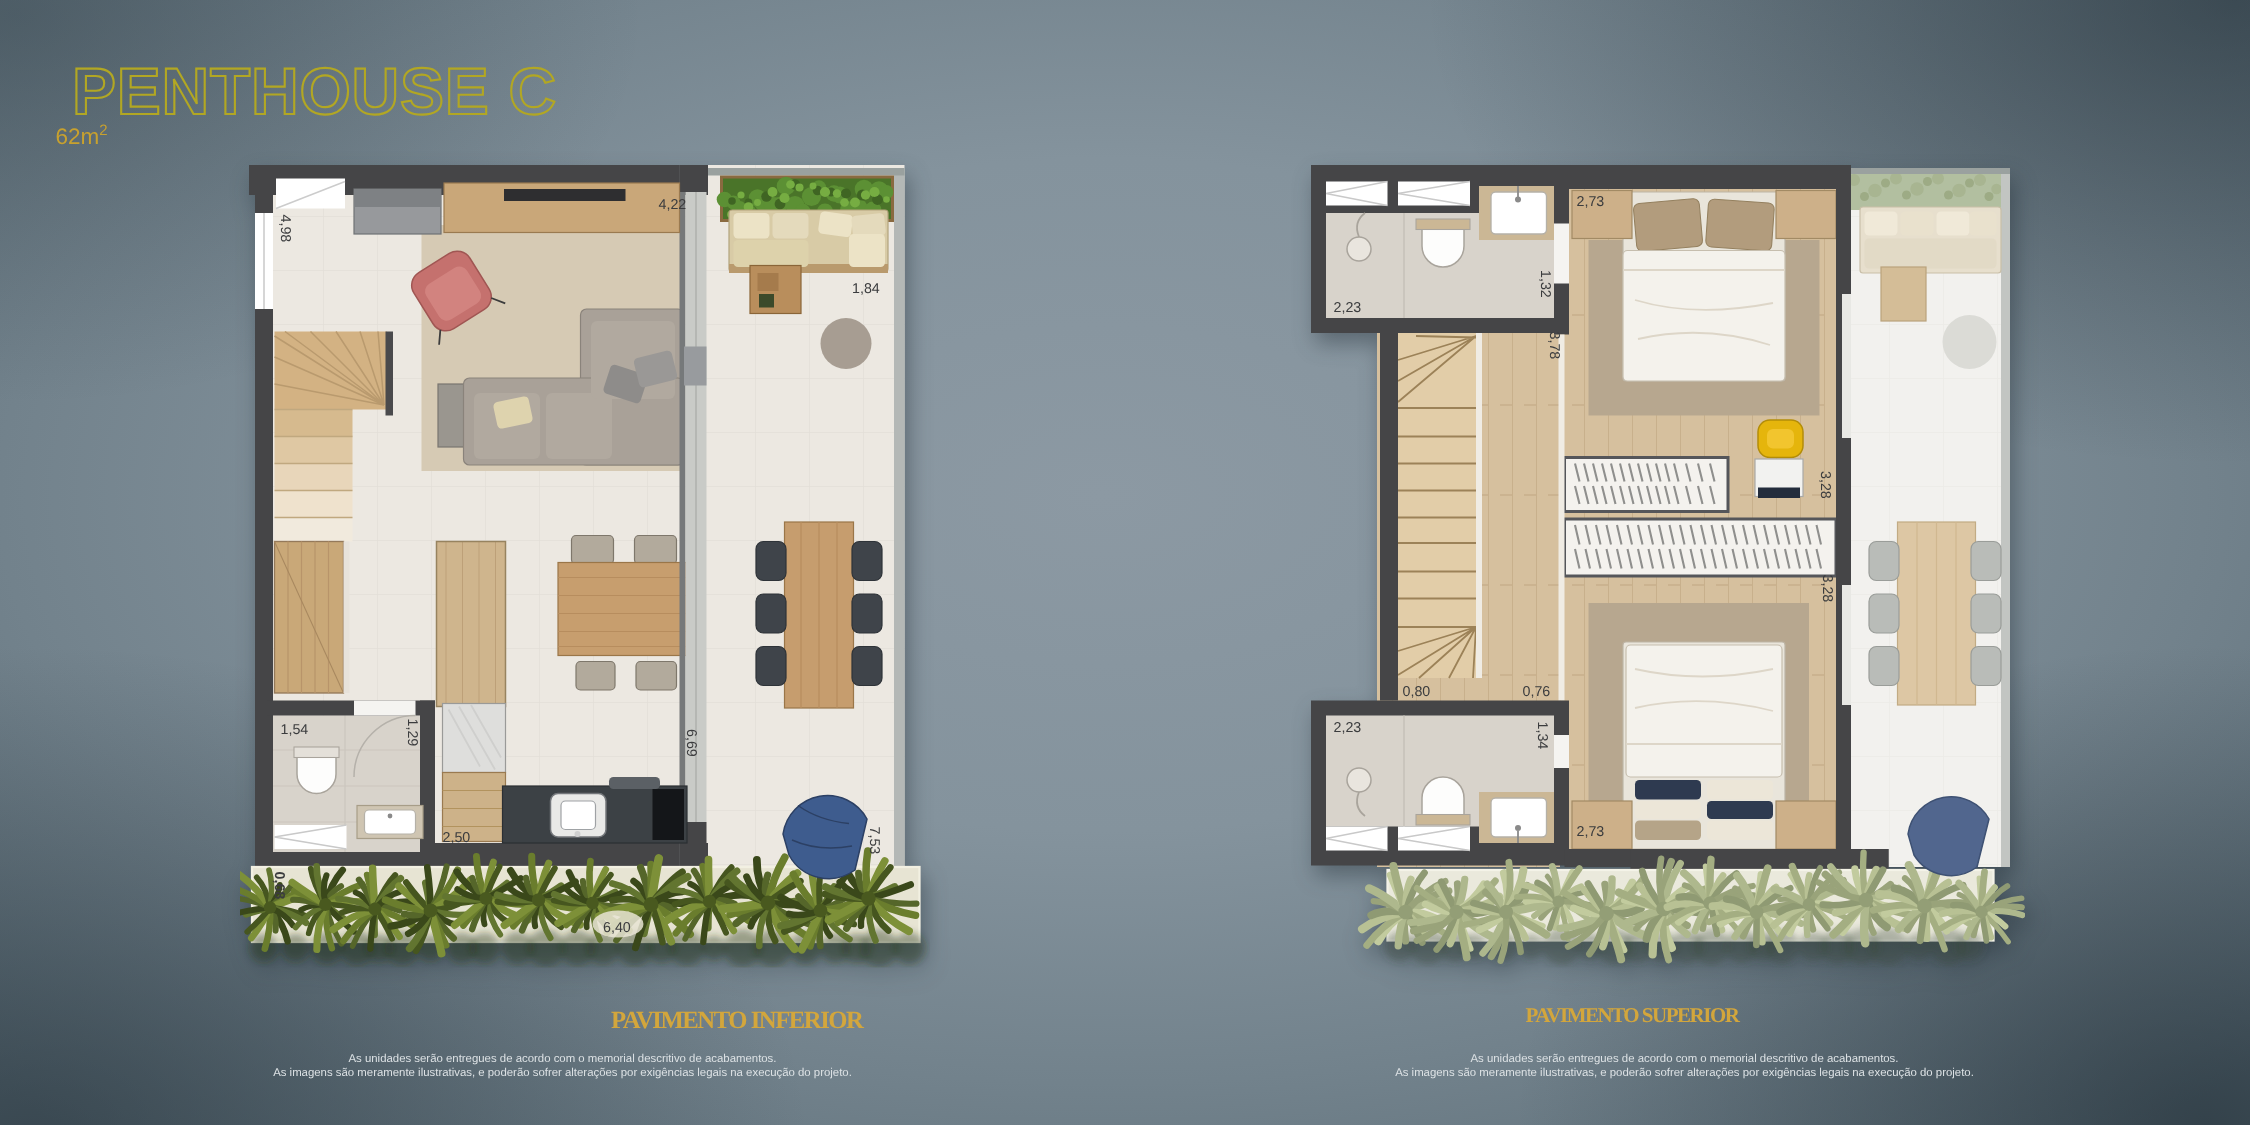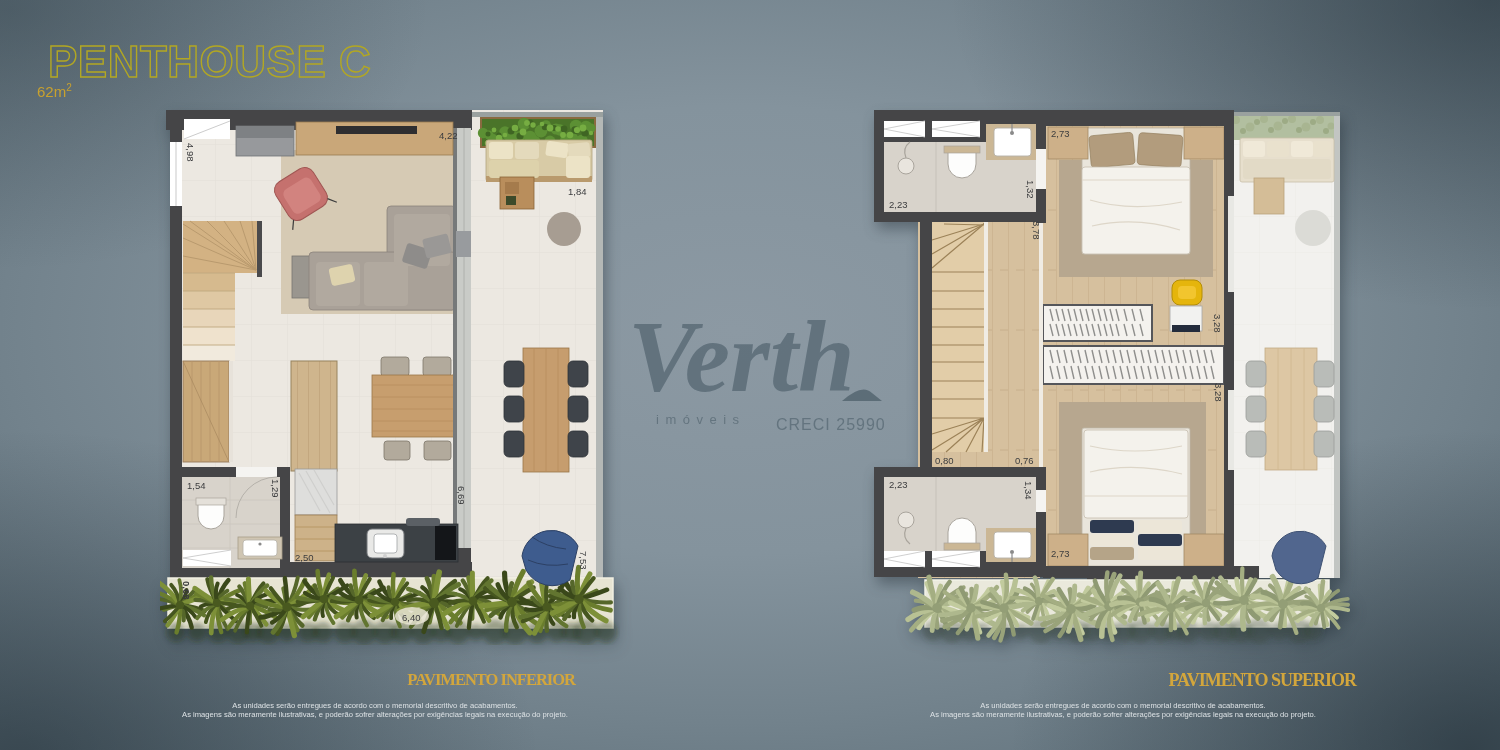--- a/index.html
+++ b/index.html
@@ -15,28 +15,20 @@
 .dim{font-size:9.5px;fill:#3b3c3e;font-family:"Liberation Sans",sans-serif;}
 </style>
 </head>
 <body>
 <div id="page">
 
 <div style="position:absolute;left:48px;top:37px;font-size:44px;font-weight:bold;letter-spacing:0.5px;color:transparent;-webkit-text-stroke:1.4px #b2a723;">PENTHOUSE C</div>
 
 <div style="position:absolute;left:37px;top:82px;font-size:15px;font-weight:normal;color:#c8a12e;">62m<sup style="font-size:10px;">2</sup></div>
 
-<div style="position:absolute;left:620px;top:295px;width:270px;height:145px;opacity:.62;">
-<svg width="270" height="145" viewBox="0 0 270 145">
-<text x="8" y="96" font-family="Liberation Serif" font-style="italic" font-weight="bold" font-size="102" fill="#4a5c68">Verth</text>
-<path d="M222 106 Q242 88 252 98 L262 106 Z" fill="#42545f"></path>
-<text x="36" y="129" font-family="Liberation Sans" font-size="13" letter-spacing="6.5" fill="#4e606b">imóveis</text>
-<text x="156" y="135" font-family="Liberation Sans" font-size="16" letter-spacing="1" fill="#4e606b">CRECI 25990</text>
-</svg>
-</div>
 
 <svg id="plan1" style="position:absolute;left:160px;top:100px;filter:drop-shadow(3px 7px 7px rgba(20,32,40,0.38));" width="460" height="545" viewBox="160 100 460 545">
 <defs>
 <pattern id="tileL" width="36" height="36" patternUnits="userSpaceOnUse">
   <rect width="36" height="36" fill="#ece8e1"></rect>
   <path d="M0 0H36V36" fill="none" stroke="#e3dfd8" stroke-width="1"></path>
 </pattern>
 <g id="palmL">
 <path d="M0 0 Q13.3 -3.1 24.2 -0.2" stroke="#3a481a" stroke-width="4.2" fill="none" stroke-linecap="round"></path>
 <path d="M0 0 Q8.1 -1.1 14.7 3.5" stroke="#55662a" stroke-width="3.8" fill="none" stroke-linecap="round"></path>
@@ -618,17 +610,17 @@
 <rect x="1314" y="431" width="20" height="26" rx="5"></rect>
 </g>
 
 <path d="M1272 556 a29 29 0 0 1 54 -10 l-8 32 a29 29 0 0 1 -42 -8 Z" fill="#51668e" stroke="#3e5173" stroke-width="1"></path>
 </svg>
 
 <div style="position:absolute;left:175px;top:670px;width:400px;text-align:right;font-family:'Liberation Serif',serif;font-weight:bold;font-size:16.5px;letter-spacing:-1px;color:#d3a63c;">PAVIMENTO INFERIOR</div>
 
 <div style="position:absolute;left:145px;top:701px;width:460px;text-align:center;font-size:7.6px;line-height:9.2px;color:#dde2e5;">As unidades serão entregues de acordo com o memorial descritivo de acabamentos.<br>As imagens são meramente ilustrativas, e poderão sofrer alterações por exigências legais na execução do projeto.</div>
 
-<div style="position:absolute;left:956px;top:670px;width:400px;text-align:right;font-family:'Liberation Serif',serif;font-weight:bold;font-size:18px;letter-spacing:-1px;color:#d3a63c;">PAVIMENTO SUPERIOR</div>
+<div style="position:absolute;left:888px;top:670px;width:400px;text-align:center;font-family:'Liberation Serif',serif;font-weight:bold;font-size:14px;letter-spacing:-1px;color:#d3a63c;">PAVIMENTO SUPERIOR</div>
 
 <div style="position:absolute;left:893px;top:701px;width:460px;text-align:center;font-size:7.6px;line-height:9.2px;color:#dde2e5;">As unidades serão entregues de acordo com o memorial descritivo de acabamentos.<br>As imagens são meramente ilustrativas, e poderão sofrer alterações por exigências legais na execução do projeto.</div>
 
 </div>
 
 </body></html>

